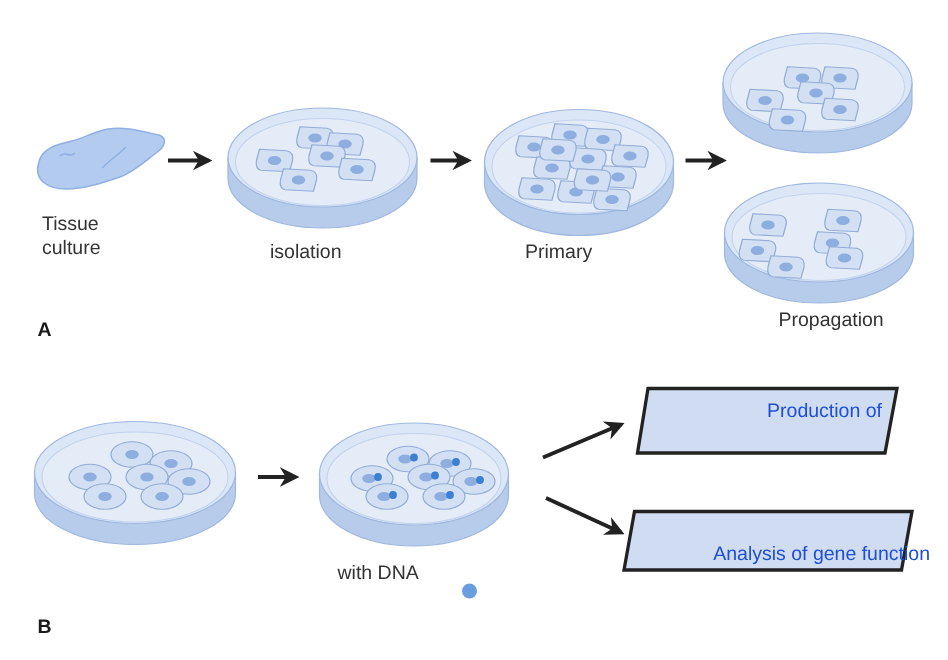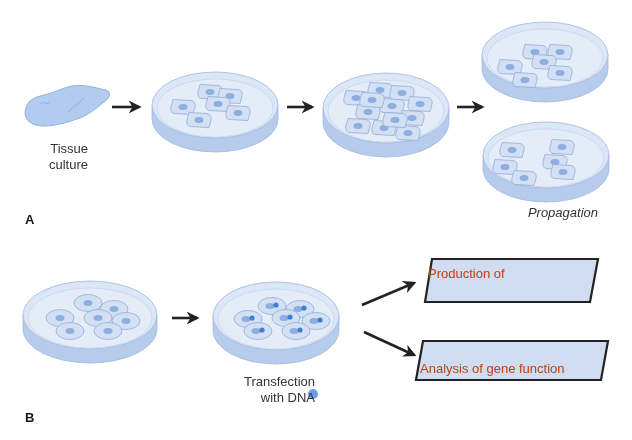--- a/index.html
+++ b/index.html
@@ -1,20 +1,20 @@
 <!DOCTYPE html>
 <html><head>
 <meta charset="utf-8">
 <style>
   html,body{margin:0;padding:0;background:#ffffff;}
   body{width:632px;height:440px;position:relative;overflow:hidden;font-family:"Liberation Sans",sans-serif;color:#2a2a2a;}
   svg#stage{position:absolute;left:0;top:0;}
-  .lbl{position:absolute;text-align:right;font-size:13px;line-height:16px;color:#333;white-space:nowrap;}
+  .lbl{position:absolute;text-align:left;font-size:13px;line-height:16px;color:#333;white-space:nowrap;}
   .panel{position:absolute;font-weight:bold;font-size:13px;color:#1a1a1a;}
-  .box-text{position:absolute;text-align:left;font-size:13px;line-height:17px;color:#c2410c;white-space:nowrap;}
+  .box-text{position:absolute;text-align:right;font-size:13px;line-height:17px;color:#1d4ed8;white-space:nowrap;}
 </style>
 </head>
 <body>
 
 <svg id="stage" width="632" height="440" viewBox="0 0 632 440">
   <defs>
     <marker id="ah" viewBox="0 0 10 10" refX="8" refY="5" markerWidth="5" markerHeight="5" orient="auto">
       <path d="M0,0 L10,5 L0,10 L3,5 z" fill="#222"></path>
     </marker>
   </defs>
@@ -256,29 +256,30 @@
 </svg>
 
 <div class="panel" style="left:25px;top:212px;">A</div>
 <div class="panel" style="left:25px;top:410px;">B</div>
 
 <div class="lbl" style="left:28px;top:141px;width:60px;">
   <div>Tissue</div>
   <div>culture</div>
 </div>
 <div class="lbl" style="left:180px;top:160px;width:80px;">
+  <div>isolation</div>
 </div>
 <div class="lbl" style="left:350px;top:160px;width:80px;">
-</div>
-<div class="lbl" style="left:498px;top:205px;width:100px;font-style:italic;">
+  <div>Primary</div>
+</div>
+<div class="lbl" style="left:519px;top:205px;width:100px;">
   <div>Propagation</div>
 </div>
 
 <div class="lbl" style="left:225px;top:374px;width:90px;">
-  <div>Transfection</div>
   <div>with DNA</div>
 </div>
 
 <div class="box-text" style="left:428px;top:265px;width:160px;">
   <div>Production of</div>
 </div>
 <div class="box-text" style="left:420px;top:360px;width:200px;">
   <div>Analysis of gene function</div>
 </div>
 

